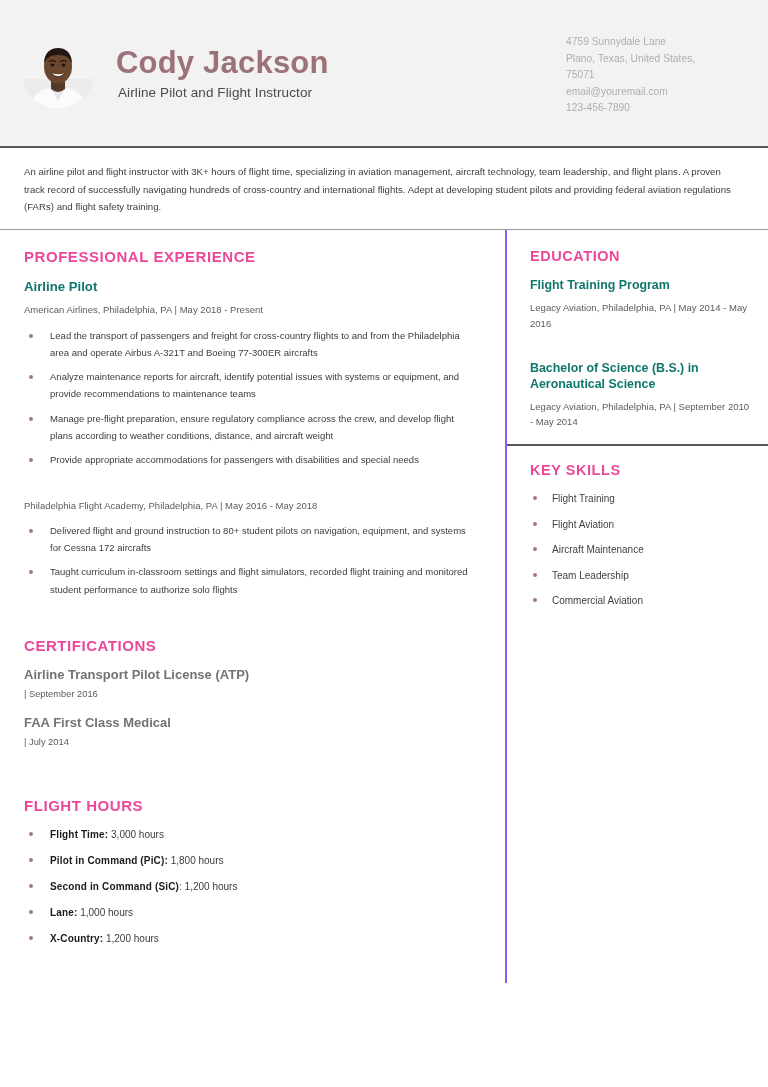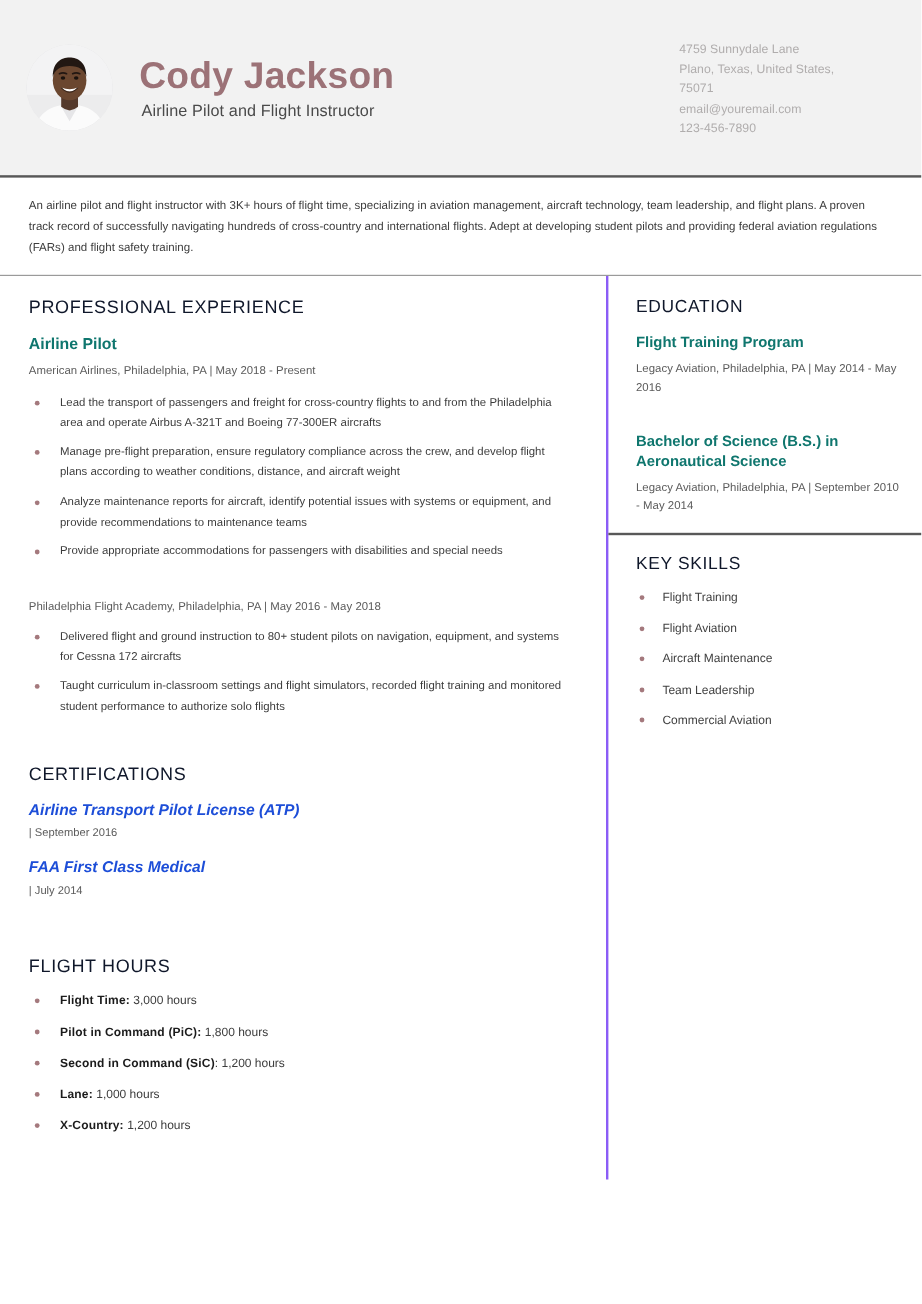--- a/index.html
+++ b/index.html
@@ -101,23 +101,24 @@
   }
 
   .edu-divider {
     border-bottom: 2px solid #585858;
     margin: 14px -16px 0 -23px;
   }
 
   
   .sec-title {
     font-size: 15px;
-    color: #0f172a;
+    color: #ec4899;
     letter-spacing: 0.55px;
     margin-bottom: 13px;
+    font-weight: bold;
   }
   .sec-title.right { font-size: 14.5px; }
 
   .block { margin-bottom: 15px; }
 
   .entry-title {
     font-size: 13.2px;
     font-weight: bold;
     color: #0f766e;
     line-height: 1.3;
@@ -194,23 +195,22 @@
     height: 4px;
     border-radius: 50%;
     background: #a4797d;
   }
   ul.hours li b { font-weight: bold; color: #1b1b1b; letter-spacing: 0.15px; }
 
   .cert-block { margin-bottom: 16px; }
   .cert-name {
     font-size: 13px;
     font-weight: bold;
-    color: #1d4ed8;
+    color: #737373;
     margin-bottom: 7px;
-    font-style: italic;
   }
   .cert-date {
     font-size: 9.3px;
     color: #5b5b5b;
   }
 
   .spacer-24 { height: 24px; }
   .spacer-14 { height: 14px; }
   .spacer-34 { height: 34px; }
 </style>
@@ -273,22 +273,22 @@
 
     <div class="col-left">
 
       <div class="sec-title">PROFESSIONAL EXPERIENCE</div>
 
       <div class="block">
         <div class="entry-title">Airline Pilot</div>
         <div class="entry-meta">American Airlines, Philadelphia, PA | May 2018 - Present</div>
         <ul class="bullets">
           <li>Lead the transport of passengers and freight for cross-country flights to and from the Philadelphia area and operate Airbus A-321T and Boeing 77-300ER aircrafts</li>
+          <li>Analyze maintenance reports for aircraft, identify potential issues with systems or equipment, and provide recommendations to maintenance teams</li>
           <li>Manage pre-flight preparation, ensure regulatory compliance across the crew, and develop flight plans according to weather conditions, distance, and aircraft weight</li>
-          <li>Analyze maintenance reports for aircraft, identify potential issues with systems or equipment, and provide recommendations to maintenance teams</li>
           <li>Provide appropriate accommodations for passengers with disabilities and special needs</li>
         </ul>
       </div>
 
       <div class="spacer-14"></div>
 
       <div class="block">
         <div class="entry-meta">Philadelphia Flight Academy, Philadelphia, PA | May 2016 - May 2018</div>
         <ul class="bullets">
           <li>Delivered flight and ground instruction to 80+ student pilots on navigation, equipment, and systems for Cessna 172 aircrafts</li>

